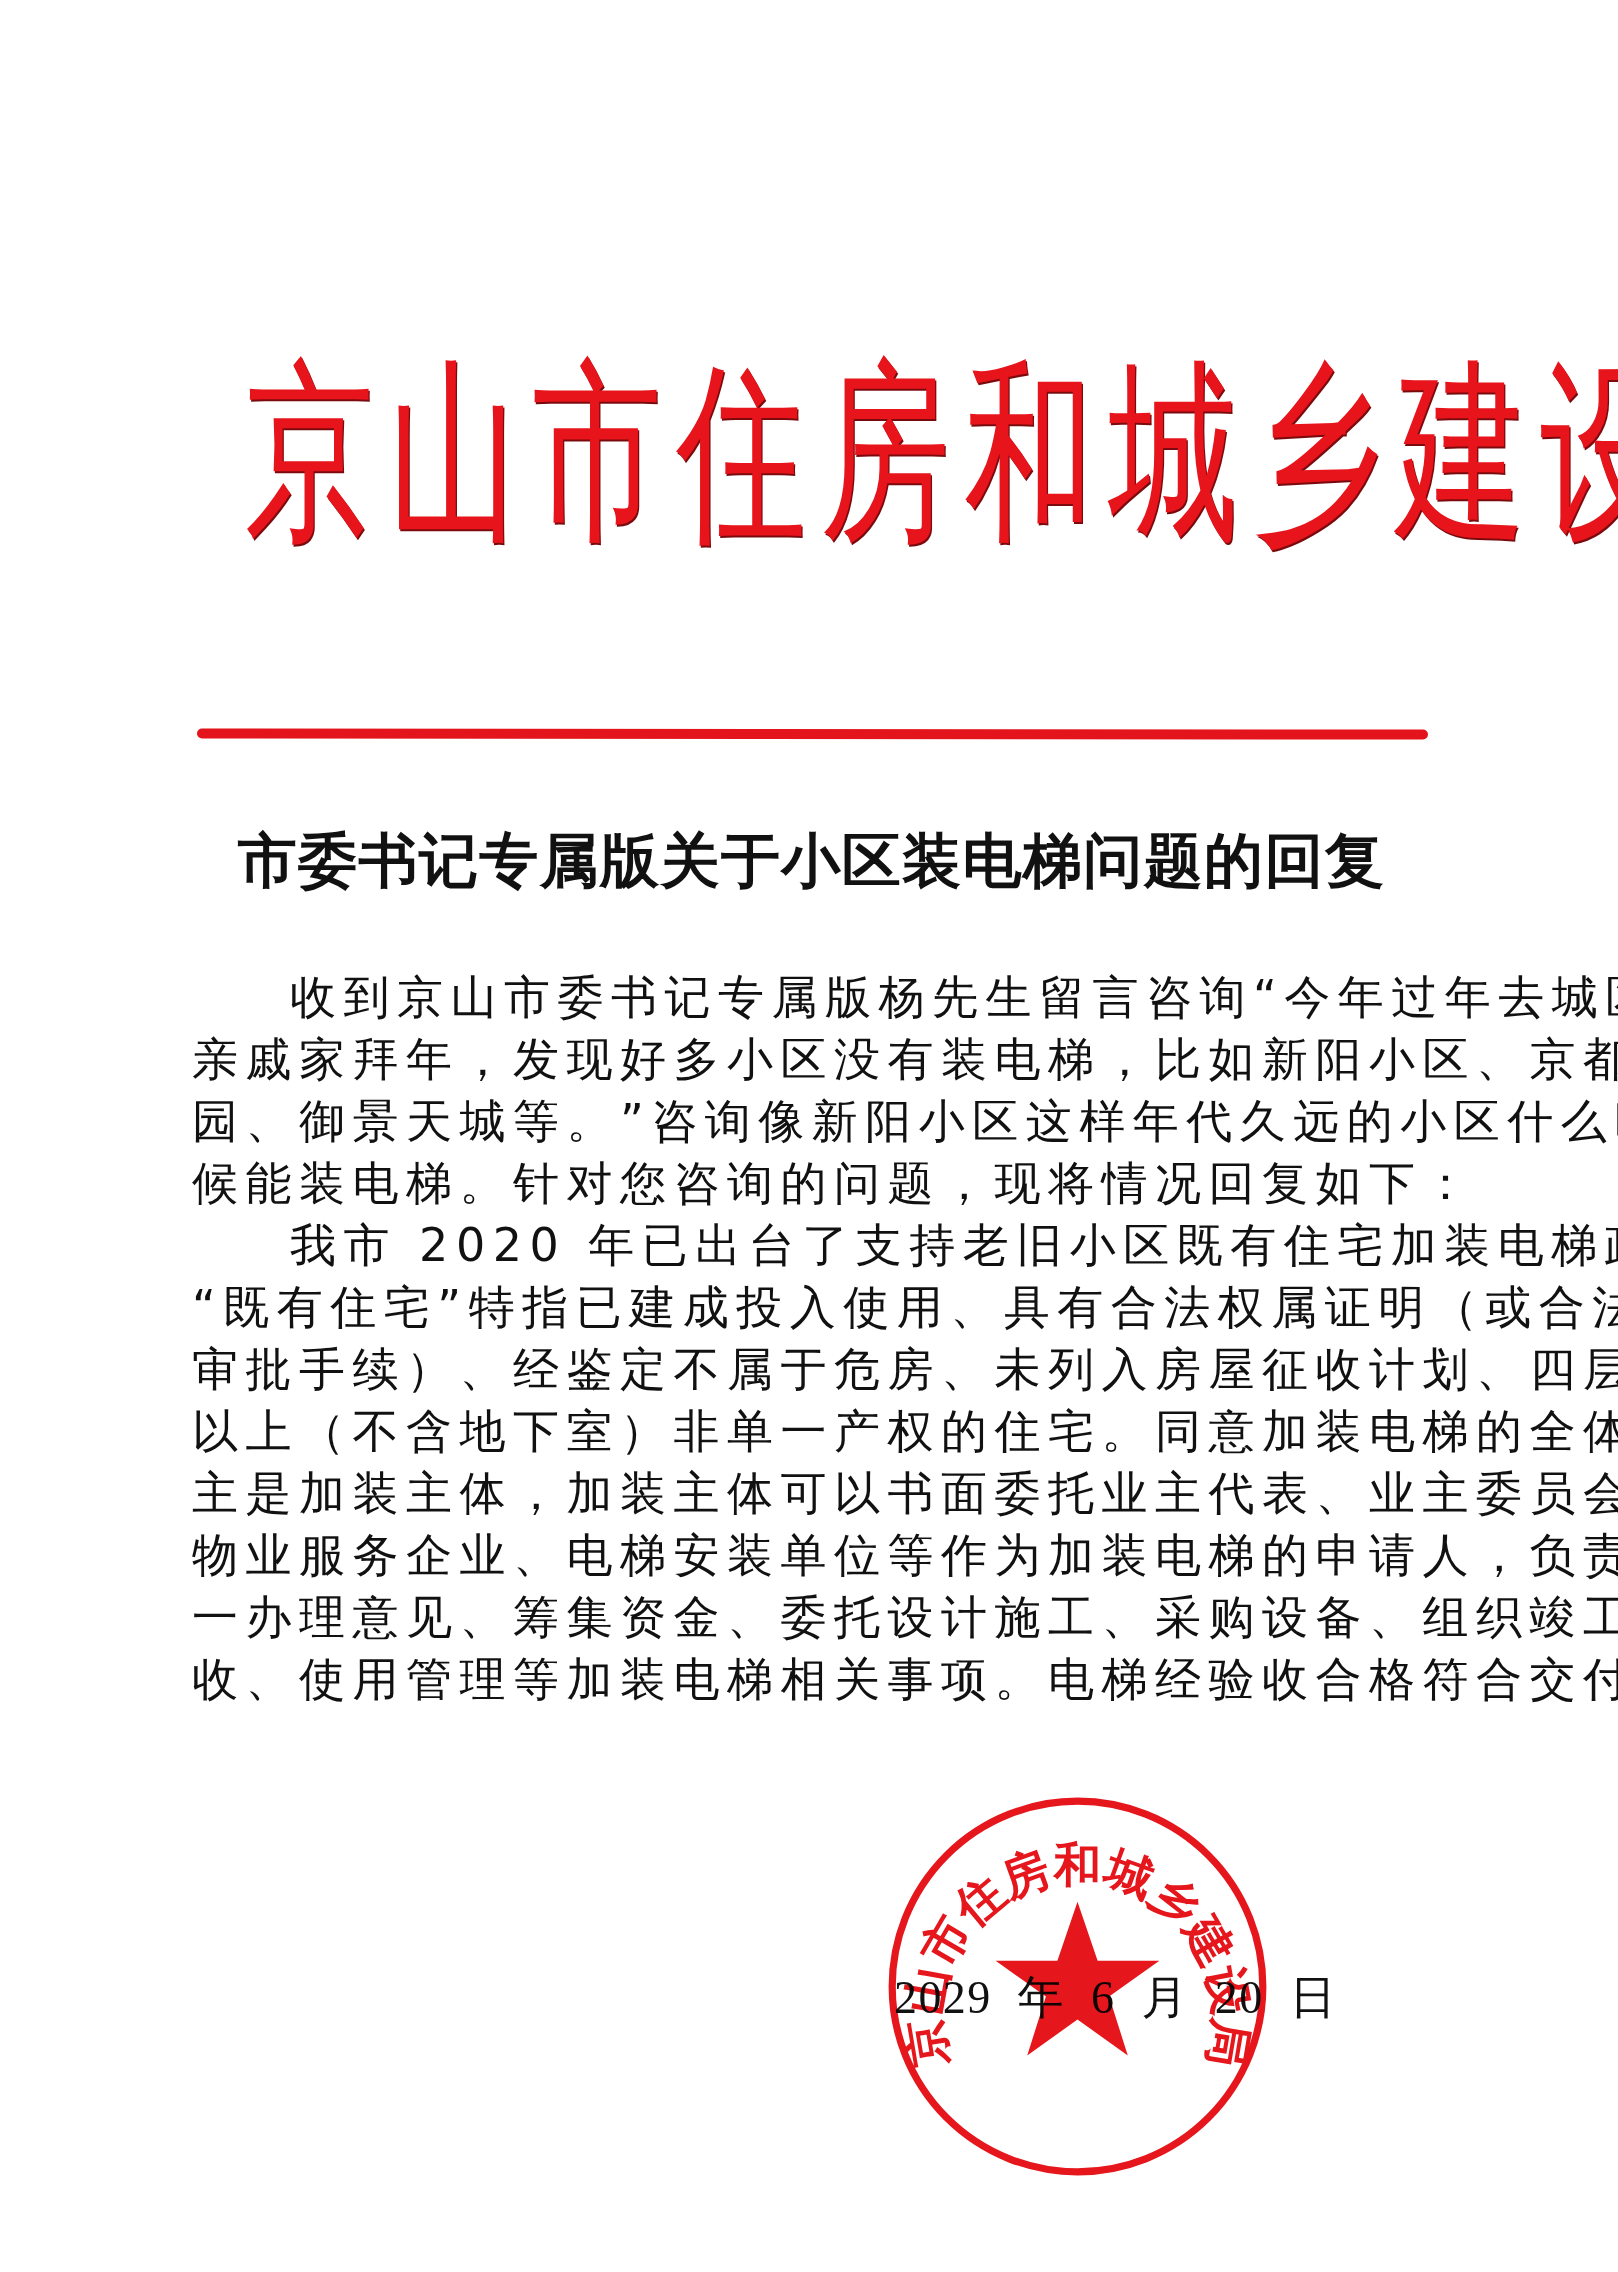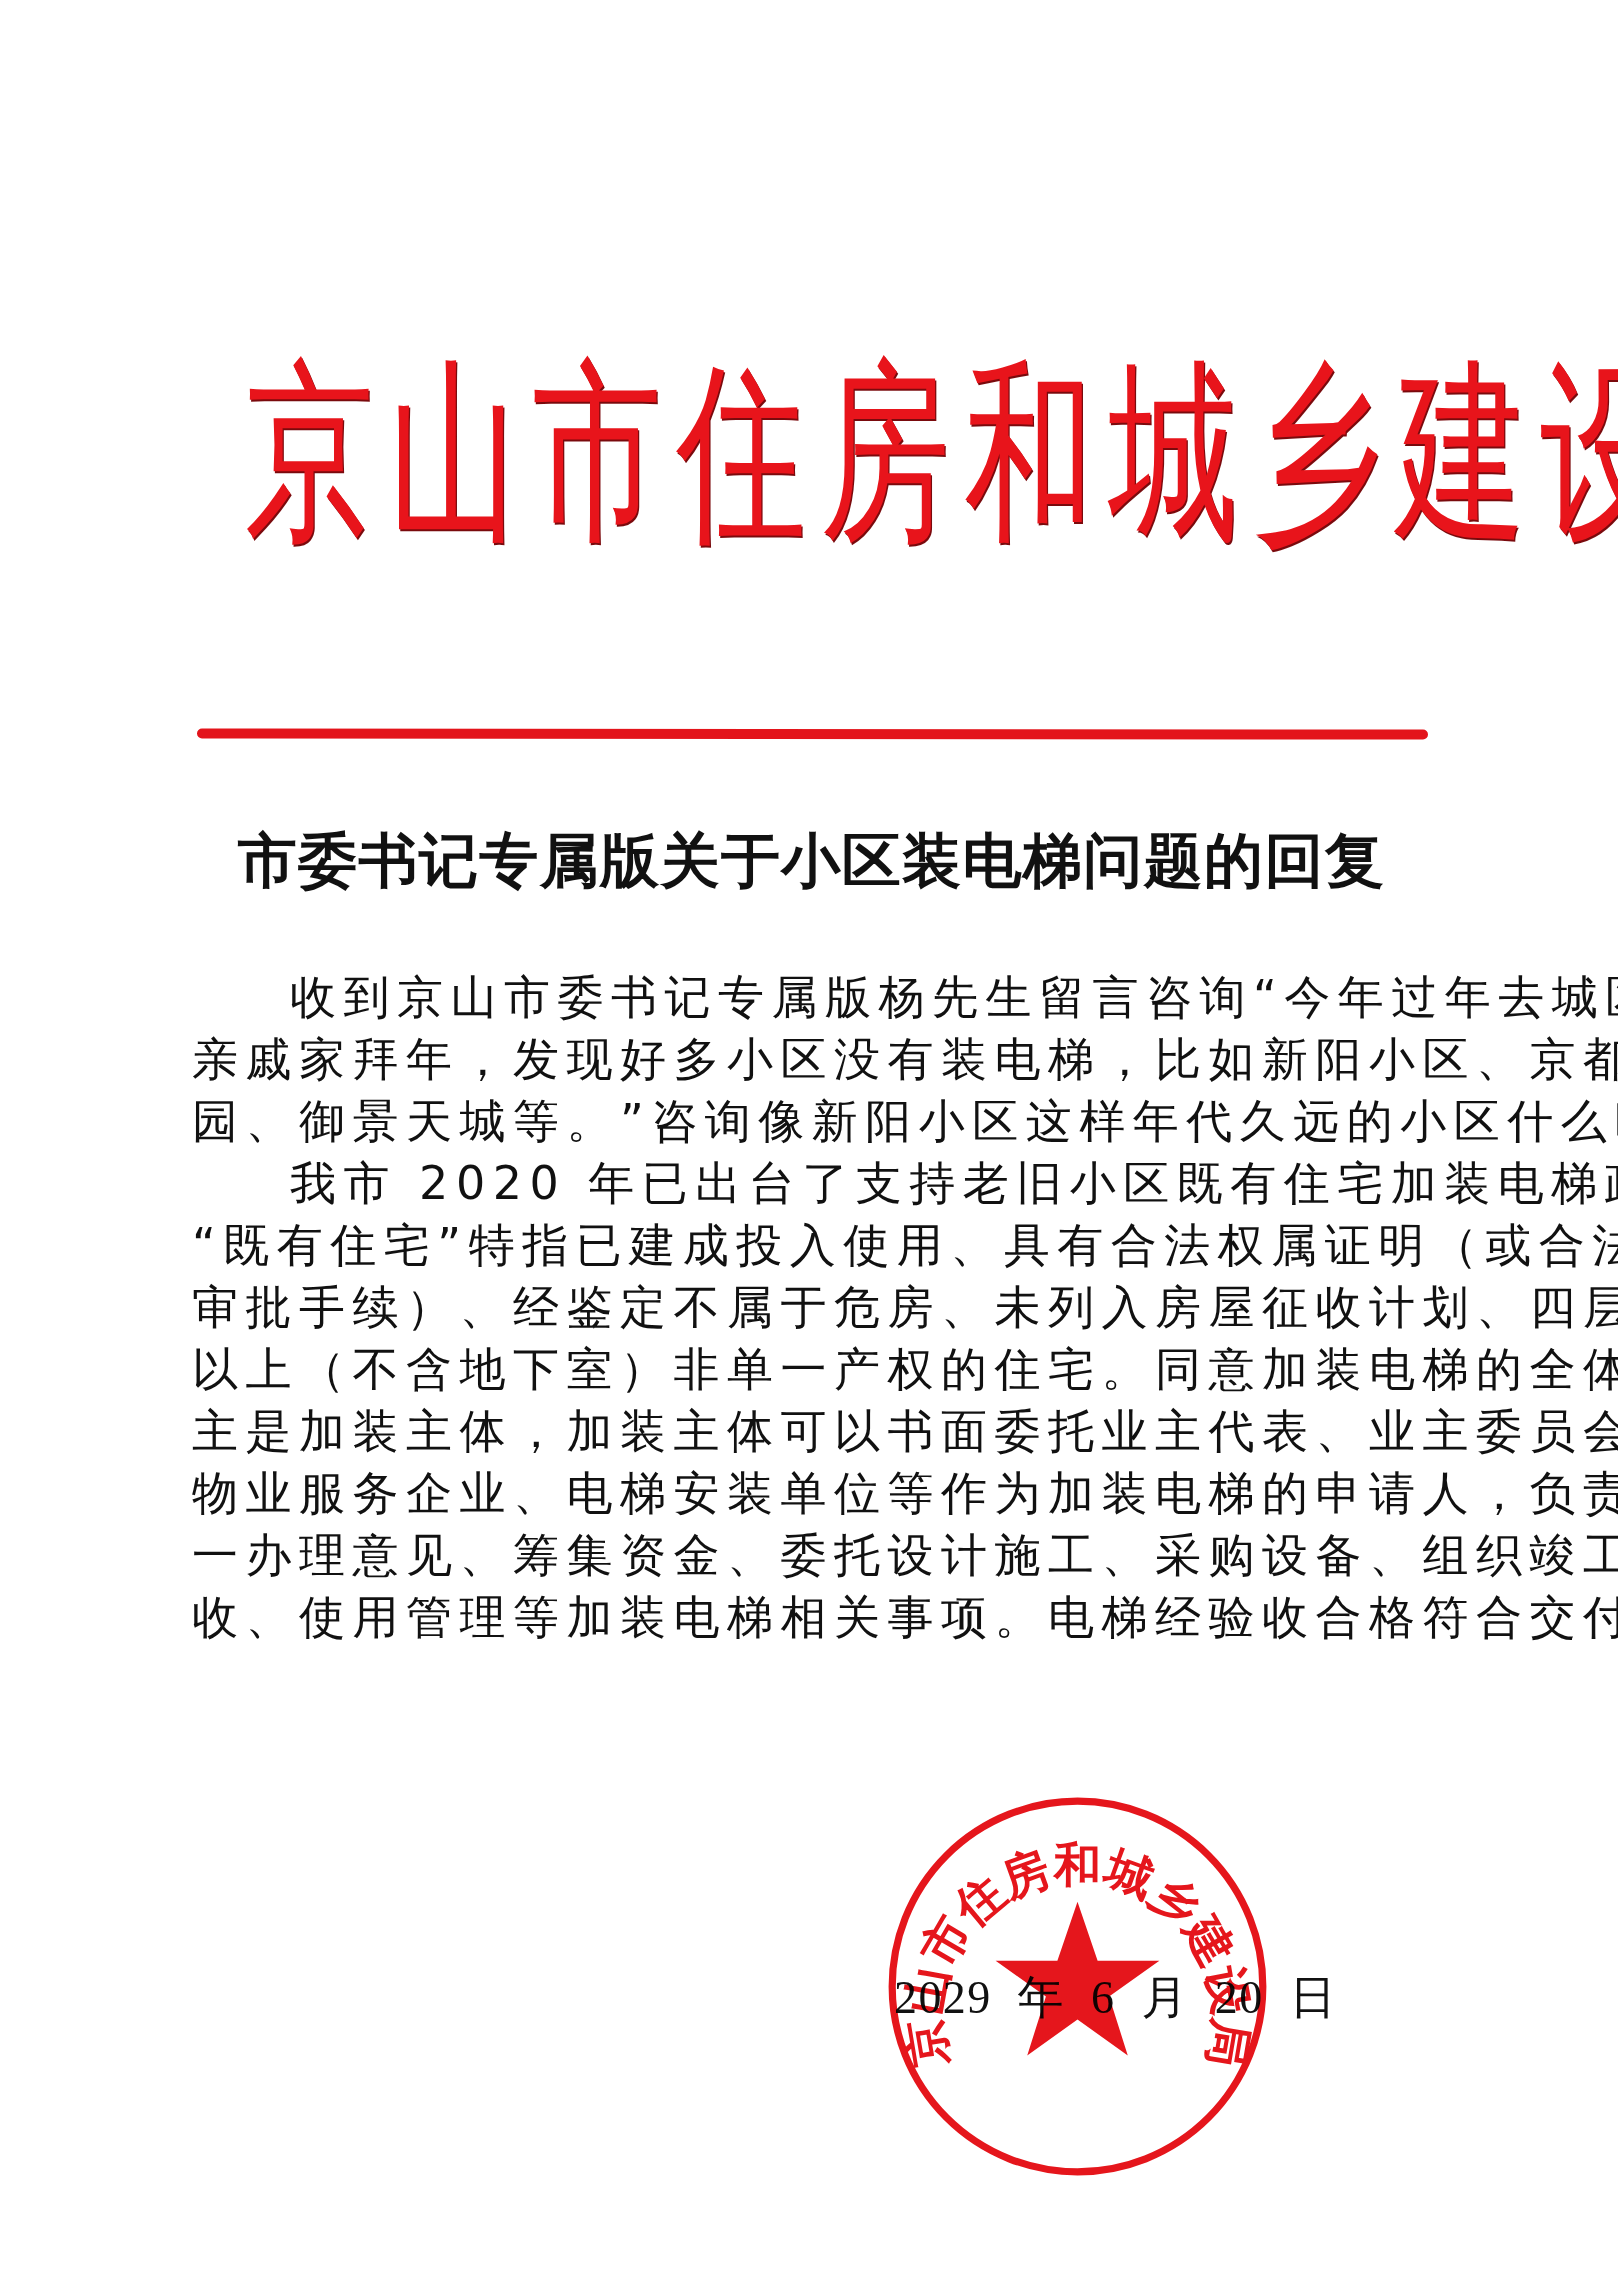--- a/index.html
+++ b/index.html
@@ -122,20 +122,21 @@
 
 <div class="doc-title">市委书记专属版关于小区装电梯问题的回复</div>
 
 <div class="body-text">
   <p>
     <span class="line">收到京山市委书记专属版杨先生留言咨询“今年过年去城区</span>
   </p>
   <div style="margin:0;">
     <span class="line">亲戚家拜年，发现好多小区没有装电梯，比如新阳小区、京都花</span>
     <span class="line">园、御景天城等。”咨询像新阳小区这样年代久远的小区什么时</span>
+    <span class="line">候能装电梯。针对您咨询的问题，现将情况回复如下：</span>
   </div>
   <p>
     <span class="line">我市 2020 年已出台了支持老旧小区既有住宅加装电梯政策。</span>
   </p>
   <div style="margin:0;">
     <span class="line">“既有住宅”特指已建成投入使用、具有合法权属证明（或合法</span>
     <span class="line">审批手续）、经鉴定不属于危房、未列入房屋征收计划、四层及</span>
     <span class="line">以上（不含地下室）非单一产权的住宅。同意加装电梯的全体业</span>
     <span class="line">主是加装主体，加装主体可以书面委托业主代表、业主委员会、</span>
     <span class="line">物业服务企业、电梯安装单位等作为加装电梯的申请人，负责统</span>

